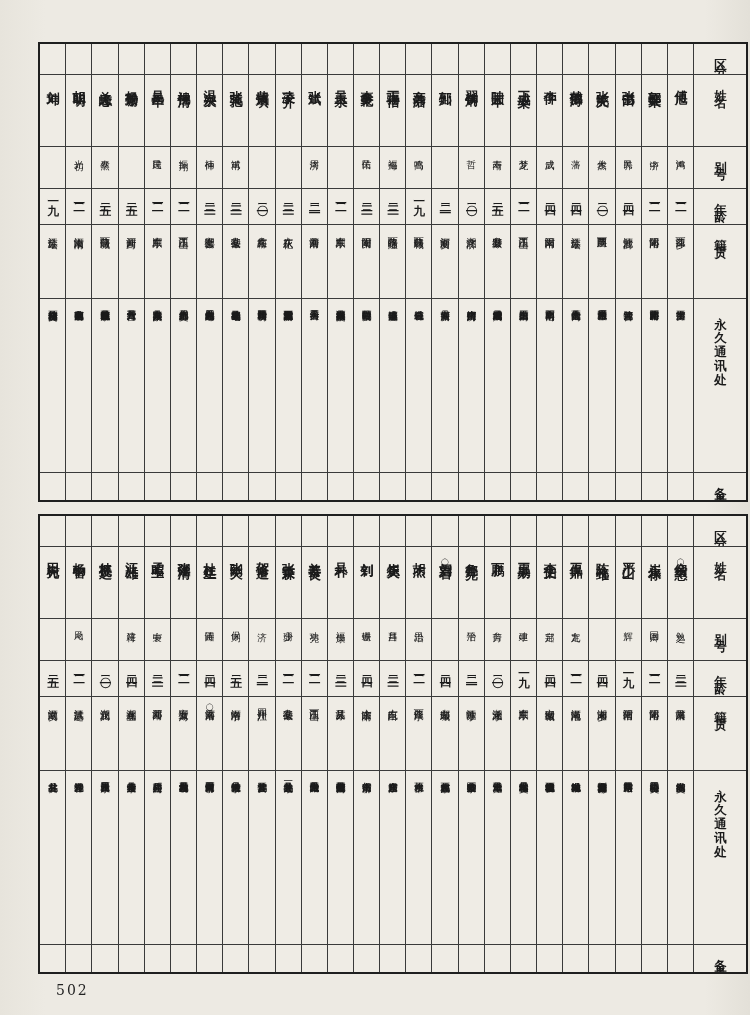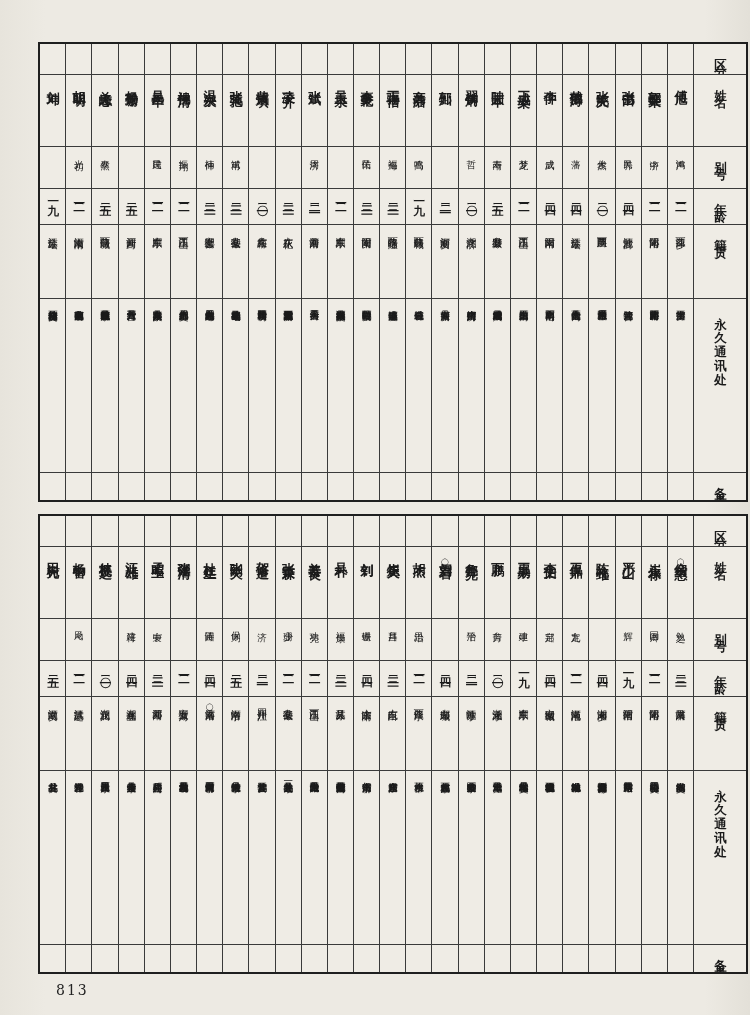--- a/index.html
+++ b/index.html
@@ -1032,14 +1032,14 @@
         </div>
         <div class="cell r-native">
           <span class="vtext native">河南武安</span>
         </div>
         <div class="cell r-addr">
           <span class="vtext addr">武安县北丛井村</span>
         </div>
         <div class="cell r-note"></div>
       </div>
     </div>
-  <div class="pagenum">813</div>
+  <div class="pagenum">502</div>
 </div>
 
 </body></html>

